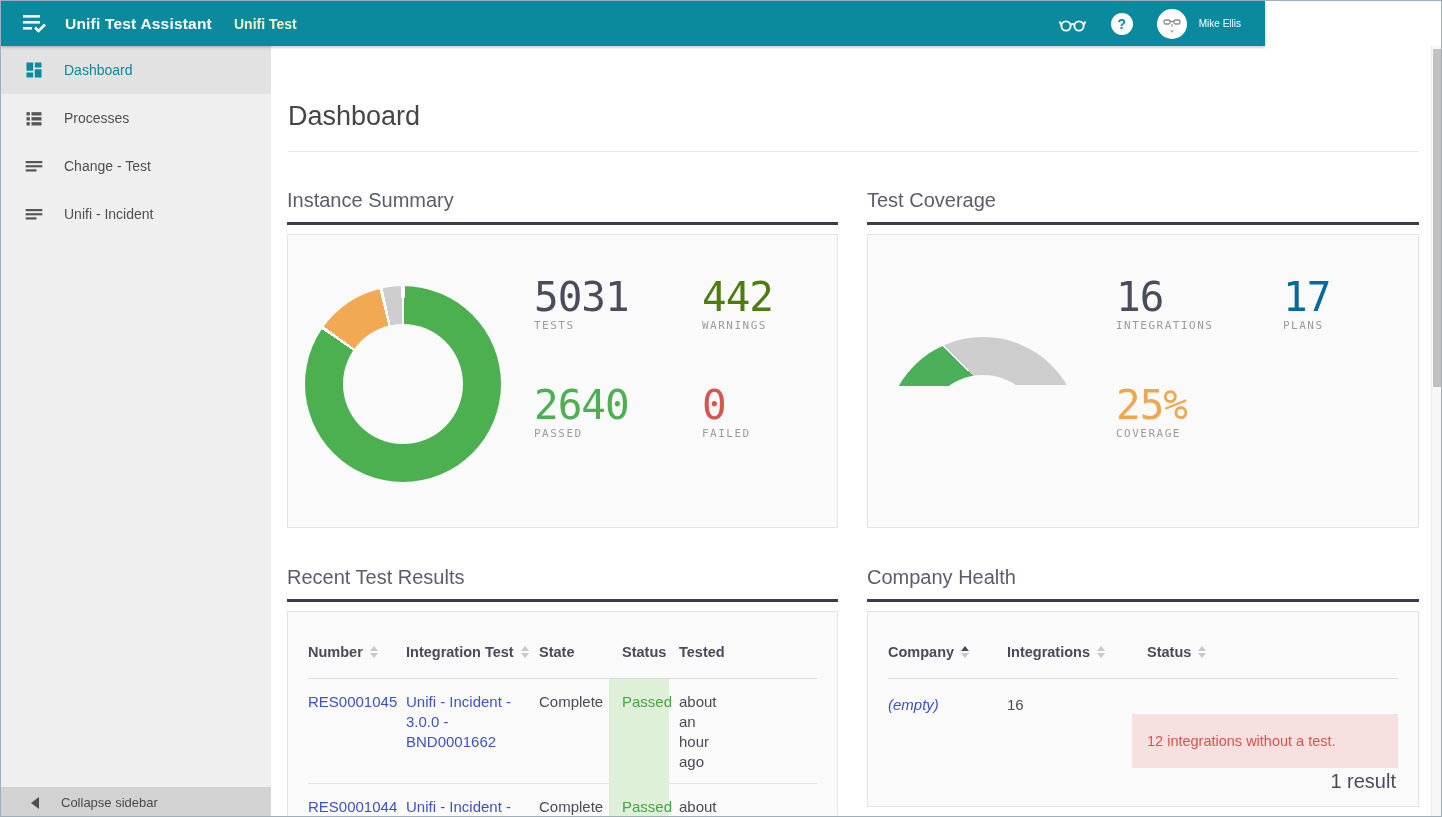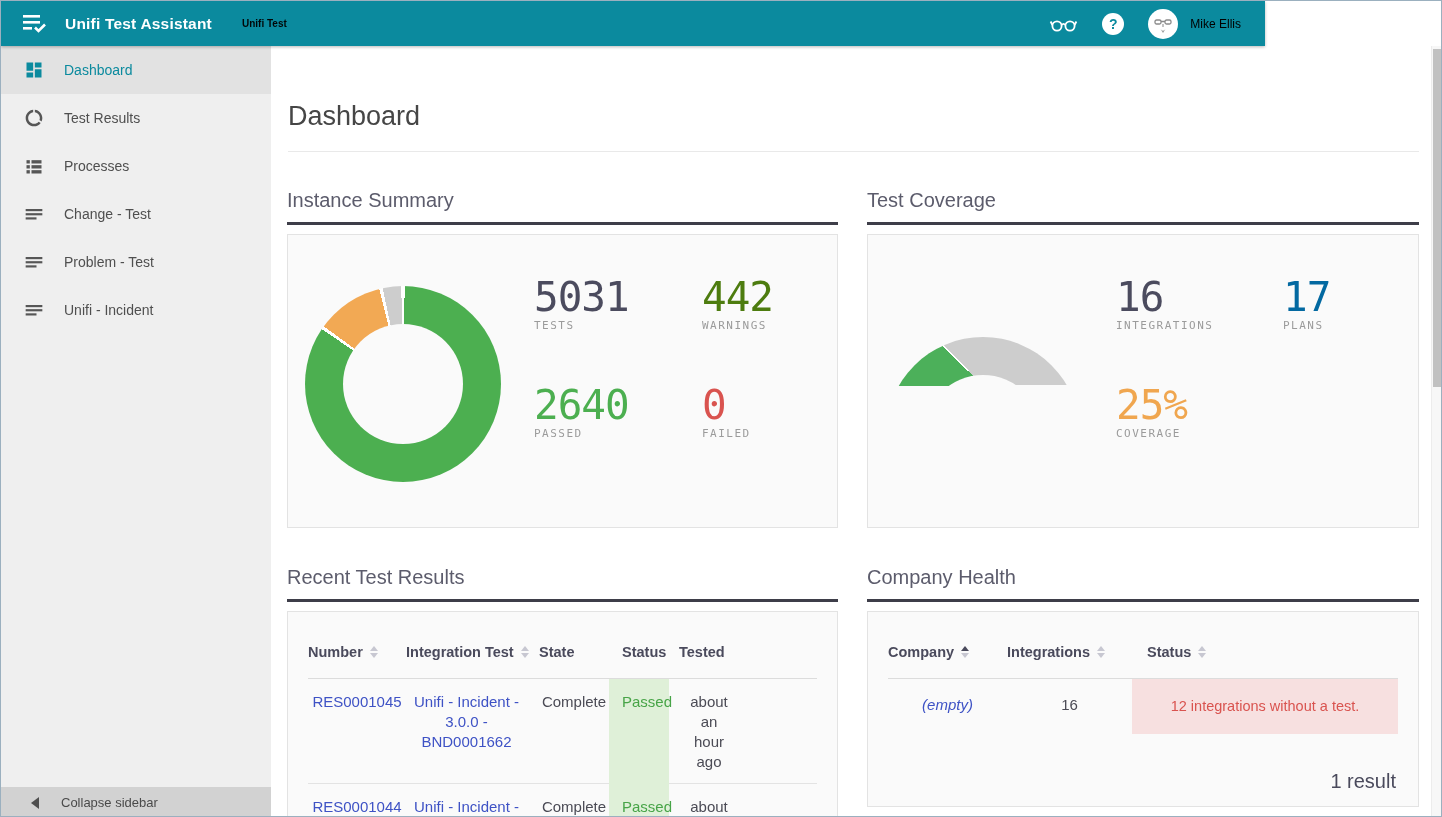--- a/index.html
+++ b/index.html
@@ -6,27 +6,27 @@
   html,body { background:#cfd8dc; }
   body { font-family:"Liberation Sans", sans-serif; }
   .window { position:relative; width:1442px; height:817px; background:#fff;
             border:1px solid #9bb0bf; overflow:hidden; }
 
   
   .hdr { position:absolute; left:0; top:0; width:1264px; height:45px; background:#0b8a9e;
          display:flex; align-items:center; z-index:30; box-shadow:0 1px 3px rgba(0,0,0,.28); }
   .menu-btn { width:26px; height:22px; margin-left:22px; cursor:pointer; flex:0 0 auto; }
   .app-title { color:#fff; font-size:15.5px; font-weight:bold; margin-left:16px; letter-spacing:.2px; }
-  .app-sub { color:#000000; font-size:10px; margin-left:30px; font-weight:bold; opacity:.95; }
+  .app-sub { color:#fef9c3; font-size:14px; margin-left:22px; font-weight:bold; opacity:.95; }
   .hdr-right { margin-left:auto; margin-right:24px; display:flex; align-items:center; gap:24px; }
   .help-bub { width:22px; height:22px; border-radius:50%; background:#fff; color:#0b8a9e;
               font-size:14px; font-weight:bold; display:flex; align-items:center; justify-content:center; }
   .avatar { width:30px; height:30px; border-radius:50%; background:#fff; display:flex;
             align-items:center; justify-content:center; overflow:hidden; }
-  .user-name { color:#000000; font-size:12px; margin-left:-12px; }
+  .user-name { color:#ffffff; font-size:10px; margin-left:-12px; }
 
   
   .sidebar { position:absolute; left:0; top:45px; width:270px; height:772px; background:#efefef; }
   .side-item { height:48px; display:flex; align-items:center; padding-left:23px; gap:20px;
                font-size:14px; color:#4f4f4f; cursor:pointer; }
   .side-item .ic { width:20px; height:20px; flex:0 0 auto; display:flex; }
   .side-item.active { background:#e2e2e2; color:#0b8a9e; }
   .collapse-bar { position:absolute; left:0; bottom:0; width:270px; height:31px; background:#d2d2d2;
                   display:flex; align-items:center; padding-left:30px; gap:22px; font-size:13px;
                   color:#4a4a4a; cursor:pointer; }
@@ -61,27 +61,27 @@
                   border-radius:118px 118px 0 0; background:#fafafa; }
 
   
   .thead { display:flex; margin:0 20px; padding:32px 0 18px; border-bottom:1px solid #dcdcdc; }
   .th { font-size:14.5px; font-weight:bold; color:#4a4a5c; display:flex; align-items:center; cursor:pointer; }
   .sort { display:inline-flex; flex-direction:column; gap:2px; margin-left:7px; }
   .sort b { display:block; width:0; height:0; border-left:4px solid transparent; border-right:4px solid transparent; }
   .sort .u { border-bottom:5px solid #c7c7d1; }
   .sort .d { border-top:5px solid #c7c7d1; }
   .sort.asc .u { border-bottom-color:#4a4a5c; }
-  .trow { display:flex; margin:0 20px;text-align:center; }
+  .trow { display:flex; margin:0 20px; }
   .td { font-size:15px; color:#4b4b55; padding-top:13px; line-height:20px; }
   .td a { color:#3e52c5; text-decoration:none; cursor:pointer; }
   .bdr { border-bottom:1px solid #e3e3e3; }
   .c-number { width:98px; }  .c-it { width:133px; padding-right:12px; }
   .c-state { width:70px; }   .c-status { width:60px; padding-left:13px; background:#dff0d8; color:#47a447; }
-  .c-tested { width:60px; padding-left:20px; } .c-fill { flex:1; }
+  .c-tested { width:60px; padding-left:10px; } .c-fill { flex:1; }
   .h-number { width:98px; } .h-it { width:133px; } .h-state { width:70px; }
   .h-status { width:60px; padding-left:13px; } .h-tested { width:60px; padding-left:10px; }
 
   .h-company { width:119px; } .h-integr { width:125px; } .h-cstatus { flex:1; padding-left:15px; }
   .c-company { width:119px;font-style:italic; } .c-integr { width:125px; }
   .c-cstatus { flex:1; background:#f7e0e0; color:#d9534f; font-size:14.5px; padding:17px 15px; }
   .result-count { position:absolute; right:22px; bottom:13px; font-size:20px; color:#4a4a5c; }
 
   
   .vscroll { position:absolute; right:0; top:45px; width:10px; height:772px; background:#f7f7f7;
@@ -131,58 +131,40 @@
     <div class="side-item active">
       <span class="ic">
         <svg width="20" height="20" viewBox="0 0 24 24">
             <path fill="#0b8a9e" d="M3 13h8V3H3v10zm0 8h8v-6H3v6zm10 0h8V11h-8v10zm0-18v6h8V3h-8z"></path>
           </svg>
       </span>
       <span>Dashboard</span>
     </div>
     <div class="side-item">
       <span class="ic">
-        <svg width="20" height="20" viewBox="0 0 24 24">
-            <path fill="#565656" d="M13 2.05v3.03c3.39.49 6 3.39 6 6.92 0 .9-.18 1.75-.48 2.54l2.6 1.53c.56-1.24.88-2.62.88-4.07 0-5.18-3.95-9.45-9-9.95zM12 19c-3.87 0-7-3.13-7-7 0-3.53 2.61-6.43 6-6.92V2.05c-5.06.5-9 4.76-9 9.95 0 5.52 4.47 10 9.99 10 3.31 0 6.24-1.61 8.06-4.09l-2.6-1.53C16.17 17.98 14.21 19 12 19z"></path>
-          </svg>
-      </span>
-      <span>Test Results</span>
-    </div>
-    <div class="side-item">
-      <span class="ic">
         <svg width="20" height="20" viewBox="0 0 24 24" fill="#565656">
           <rect x="3" y="5" width="4" height="4"></rect>
             <rect x="9" y="5" width="12" height="4"></rect>
           <rect x="3" y="11" width="4" height="4"></rect>
             <rect x="9" y="11" width="12" height="4"></rect>
           <rect x="3" y="17" width="4" height="4"></rect>
             <rect x="9" y="17" width="12" height="4"></rect>
         </svg>
       </span>
       <span>Processes</span>
     </div>
     <div class="side-item">
       <span class="ic">
         <svg width="20" height="20" viewBox="0 0 24 24" fill="#565656">
           <rect x="2" y="6" width="20" height="2.6"></rect>
             <rect x="2" y="11" width="20" height="2.6"></rect>
             <rect x="2" y="16" width="13" height="2.6"></rect>
         </svg>
       </span>
       <span>Change - Test</span>
-    </div>
-    <div class="side-item">
-      <span class="ic">
-        <svg width="20" height="20" viewBox="0 0 24 24" fill="#565656">
-          <rect x="2" y="6" width="20" height="2.6"></rect>
-            <rect x="2" y="11" width="20" height="2.6"></rect>
-            <rect x="2" y="16" width="13" height="2.6"></rect>
-        </svg>
-      </span>
-      <span>Problem - Test</span>
     </div>
     <div class="side-item">
       <span class="ic">
         <svg width="20" height="20" viewBox="0 0 24 24" fill="#565656">
           <rect x="2" y="6" width="20" height="2.6"></rect>
             <rect x="2" y="11" width="20" height="2.6"></rect>
             <rect x="2" y="16" width="13" height="2.6"></rect>
         </svg>
       </span>
       <span>Unifi - Incident</span>
@@ -316,21 +298,21 @@
             <span>Status</span>
             <span class="sort">
                 <b class="u"></b>
                 <b class="d"></b>
               </span>
           </span>
         </div>
         <div class="trow" style="min-height:55px;">
           <span class="td c-company" style="padding-top:16px;"><a>(empty)</a></span>
           <span class="td c-integr" style="padding-top:16px;">16</span>
-          <span class="td c-cstatus" style="padding-top:17px;">12 integrations without a test.</span>
+          <span class="td c-cstatus" style="padding-top:17px;margin-top:35px;">12 integrations without a test.</span>
         </div>
         <div class="result-count">1 result</div>
       </div>
     </div>
   </div>
 
   <div class="vscroll">
     <div class="vthumb"></div>
   </div>
 

